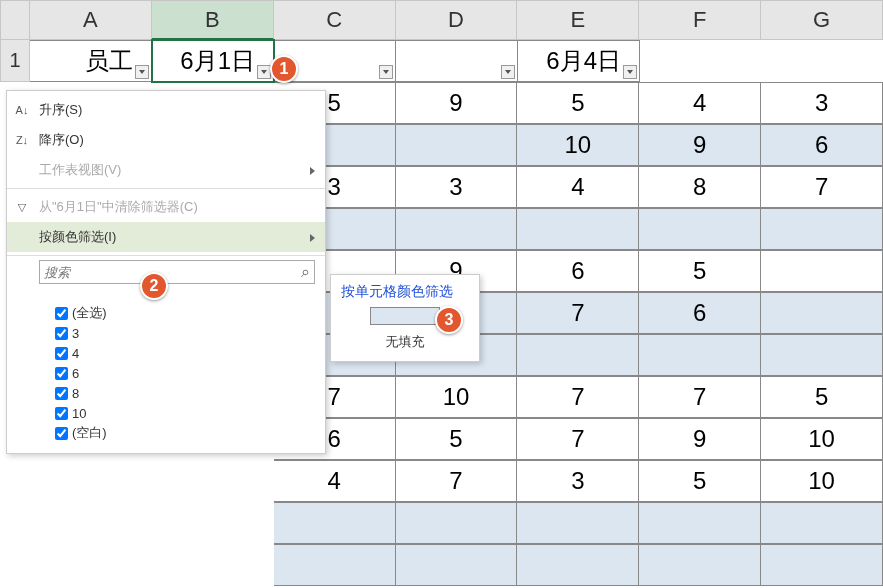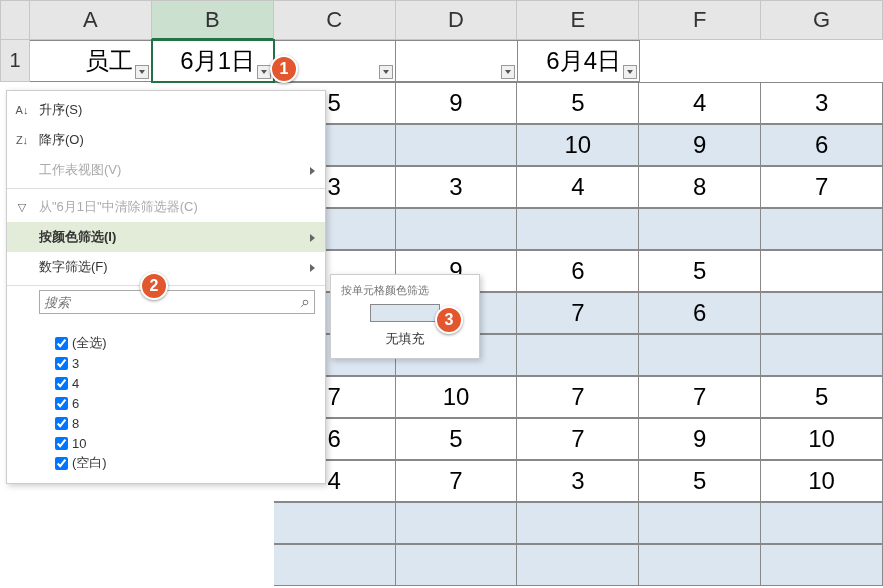--- a/index.html
+++ b/index.html
@@ -17,38 +17,38 @@
   .cell { width: 122px; border: 1px solid #888; display: flex; align-items: center; justify-content: center; font-size: 24px; color: #000; position: relative; border-left: none; background: #fff; }
   .cell.header-cell { justify-content: flex-end; padding-right: 18px; }
   .cell.highlight { background: #dce6f1; }
   .cell.selected { outline: 2px solid #217346; outline-offset: -1px; z-index: 2; }
   .filter-btn { position: absolute; right: 2px; bottom: 2px; width: 14px; height: 14px; border: 1px solid #999; background: #f0f0f0; display: flex; align-items: center; justify-content: center; }
   .filter-btn::after { content: ""; border-left: 3px solid transparent; border-right: 3px solid transparent; border-top: 4px solid #555; }
   
   
   .context-menu { position: absolute; top: 90px; left: 6px; width: 320px; background: #fff; border: 1px solid #ccc; box-shadow: 2px 2px 6px rgba(0,0,0,0.2); z-index: 100; padding: 4px 0; }
   .menu-item { display: flex; align-items: center; height: 30px; padding: 0 10px 0 32px; font-size: 13px; color: #333; position: relative; }
-  .menu-item.hover { background: #e3ebd9; font-weight: bold; }
+  .menu-item.hover { background: #e3ebd9; }
   .menu-item.disabled { color: #aaa; }
   .menu-item .arrow { position: absolute; right: 10px; }
   .menu-item .arrow::after { content: ""; border-top: 4px solid transparent; border-bottom: 4px solid transparent; border-left: 5px solid #666; display: inline-block; }
   .menu-item .icon { position: absolute; left: 6px; width: 18px; height: 18px; display: flex; align-items: center; justify-content: center; font-size: 11px; color: #555; }
   .menu-divider { height: 1px; background: #ddd; margin: 3px 0; }
   
   .search-box { margin: 4px 10px 4px 32px; display: flex; align-items: center; border: 1px solid #aaa; height: 24px; padding: 0 4px; }
   .search-box input { border: none; outline: none; flex: 1; font-size: 13px; color: #888; font-style: italic; }
   .search-box .mag::after { content: "⌕"; font-size: 16px; color: #666; }
   
   .checklist { margin: 19px 10px 6px 34px; }
   .check-item { display: flex; align-items: center; height: 20px; font-size: 13px; color: #333; padding-left: 14px; }
   .check-item input { margin-right: 4px; }
   
   
   .submenu { position: absolute; top: 274px; left: 330px; width: 150px; background: #fff; border: 1px solid #ccc; box-shadow: 2px 2px 6px rgba(0,0,0,0.2); z-index: 110; padding: 4px 0; }
-  .submenu-title { font-size: 11px; color: #737373; padding: 4px 10px; }
+  .submenu-title { font-size: 14px; color: #1d4ed8; padding: 4px 10px; }
   .color-swatch { margin: 2px auto; width: 70px; height: 18px; border: 1px solid #888; background: #dce6f1; }
   .submenu-item { text-align: center; font-size: 13px; color: #333; padding: 6px 4px; }
   
   
   .callout { position: absolute; width: 28px; height: 28px; border-radius: 50%; background: #e2572e; color: #fff; display: flex; align-items: center; justify-content: center; font-size: 16px; font-weight: bold; z-index: 200; border: 2px solid #fff; box-shadow: 0 1px 3px rgba(0,0,0,0.4); }
 </style>
 </head>
 <body>
 
 <div class="grid">
@@ -224,24 +224,20 @@
   </div>
   <div class="menu-divider"></div>
   <div class="menu-item disabled">
     <span class="icon">▽</span>
     <span>从"6月1日"中清除筛选器(C)</span>
   </div>
   <div class="menu-item hover">
     <span>按颜色筛选(I)</span>
     <span class="arrow"></span>
   </div>
-  <div class="menu-item">
-    <span>数字筛选(F)</span>
-    <span class="arrow"></span>
-  </div>
   <div class="menu-divider"></div>
   <div class="search-box">
     <input type="text" placeholder="搜索" style="">
     <span class="mag"></span>
   </div>
   <div class="checklist" id="checklist">
       <div class="check-item">
         <input type="checkbox" checked="" style="">
         <span>(全选)</span>
       </div>

